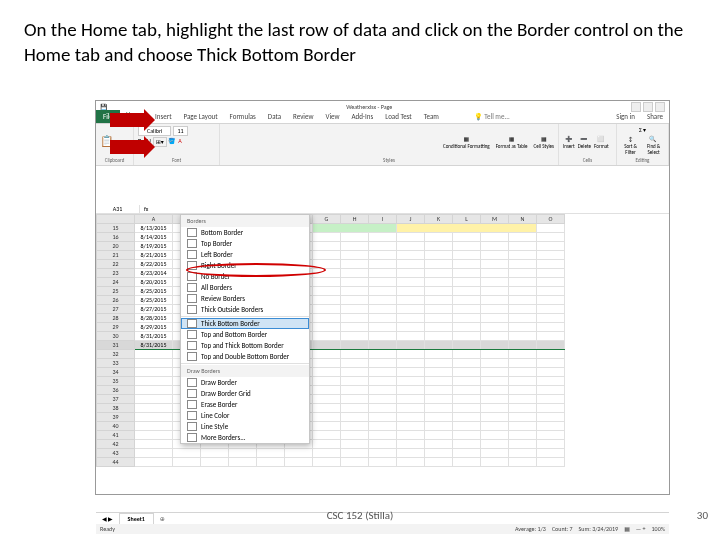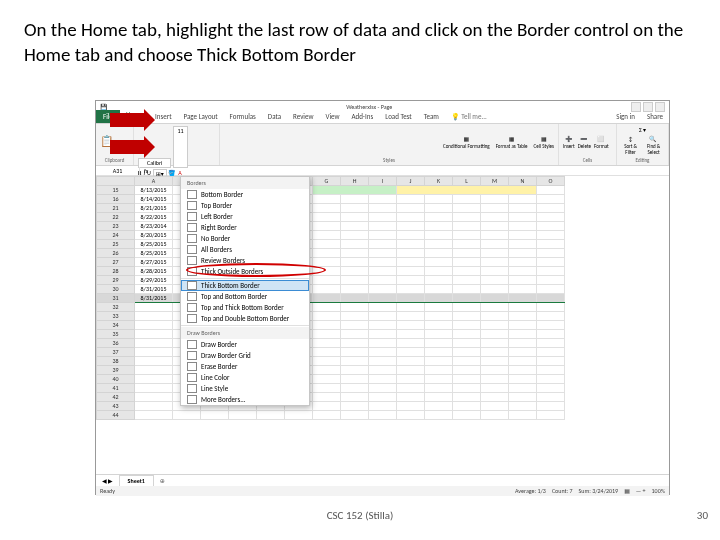--- a/index.html
+++ b/index.html
@@ -7,27 +7,27 @@
 .slide-text { position: absolute; top: 18px; left: 24px; right: 24px; font-size: 19px; line-height: 1.3; }
 .excel-window { position: absolute; top: 100px; left: 95px; width: 575px; height: 395px; border: 1px solid #999; background: #fff; font-size: 7px; }
 .titlebar { height: 11px; background: #fff; display: flex; align-items: center; padding: 0 4px; font-size: 6px; color: #444; }
 .titlebar .title { flex: 1; text-align: center; }
 .titlebar .right { display: flex; gap: 2px; }
 .ribbon-tabs { height: 12px; background: #fff; display: flex; align-items: flex-end; font-size: 7px; border-bottom: 1px solid #d4d4d4; }
 .ribbon-tabs .filetab { background: #217346; color: #fff; padding: 2px 7px; }
 .ribbon-tabs .tab { padding: 2px 6px; color: #444; cursor: pointer; }
 .ribbon-tabs .tab.active { color: #217346; border-bottom: 2px solid #217346; }
 .ribbon-tabs .spacer { flex: 1; }
-.ribbon-tabs .tell { color: #777; }
+.ribbon-tabs .tell { color: #777; margin-left: 23px; }
 .ribbon-tabs .signin { color: #444; }
 .ribbon { height: 42px; background: #f3f3f3; display: flex; border-bottom: 1px solid #d4d4d4; }
 .ribbon-group { border-right: 1px solid #e0e0e0; padding: 2px 4px; display: flex; flex-direction: column; text-align: center; font-size: 6px; }
 .ribbon-group .gbody { flex: 1; display: flex; align-items: center; gap: 2px; }
 .ribbon-group .glabel { color: #666; font-size: 5px; }
-.namebox-row { height: 10px; background: #fff; display: flex; align-items: center; border-bottom: 1px solid #e0e0e0; font-size: 6px; }
+.namebox-row { height: 10px; background: #fff; display: flex; align-items: center; border-bottom: 1px solid #e0e0e0; font-size: 6px; margin-top: 38px; }
 .namebox { width: 44px; text-align: center; border-right: 1px solid #e0e0e0; }
 .formula-bar { flex: 1; padding-left: 4px; }
 .sheet-area { position: relative; height: 298px; overflow: hidden; }
 .grid { border-collapse: collapse; font-size: 6px; }
 .grid th { background: #e6e6e6; border: 1px solid #d4d4d4; font-weight: normal; color: #333; text-align: center; }
 .grid th.ch { width: 28px; height: 9px; }
 .grid th.rh { width: 38px; height: 9px; }
 .grid td { border: 1px solid #e0e0e0; height: 9px; padding: 0 2px; text-align: right; white-space: nowrap; }
 .grid td.lt { text-align: center; }
 .grid tr.sel td { background: #d8d8d8; border-top: 1px solid #1a7a3e; border-bottom: 1px solid #1a7a3e; }
@@ -92,21 +92,21 @@
   <div class="ribbon">
     <div class="ribbon-group" style="width:38px;">
       <div class="gbody">
           <span style="font-size:11px;">📋</span>
         </div>
       <div class="glabel">Clipboard</div>
     </div>
     <div class="ribbon-group" style="width:86px;">
       <div class="gbody" style="flex-direction:column;align-items:flex-start;gap:1px;">
         <div style="display:flex;gap:2px;">
-          <span style="border:1px solid #ccc;background:#fff;padding:0 8px;margin-top:32px;">Calibri</span>
+          <span style="border:1px solid #ccc;background:#fff;padding:0 8px;">Calibri</span>
           <span style="border:1px solid #ccc;background:#fff;padding:0 3px;">11</span>
         </div>
         <div style="display:flex;gap:2px;">
           <span><b>B</b></span>
           <span><i>I</i></span>
           <span><u>U</u></span>
           <span style="border:1px solid #ccc;padding:0 2px;">⊞▾</span>
           <span>🪣</span>
           <span><span style="color:#c00;">A</span></span>
         </div>
@@ -218,20 +218,38 @@
             <td></td>
             <td></td>
             <td></td>
             <td></td>
             <td></td>
             <td></td>
             <td></td>
             <td></td>
           </tr>
           <tr>
+            <th class="rh">20</th>
+            <td class="lt">8/19/2015</td>
+            <td>73</td>
+            <td></td>
+            <td></td>
+            <td></td>
+            <td></td>
+            <td></td>
+            <td></td>
+            <td></td>
+            <td></td>
+            <td></td>
+            <td></td>
+            <td></td>
+            <td></td>
+            <td></td>
+          </tr>
+          <tr>
             <th class="rh">21</th>
             <td class="lt">8/21/2015</td>
             <td>81</td>
             <td></td>
             <td></td>
             <td>85</td>
             <td>67</td>
             <td></td>
             <td></td>
             <td></td>

